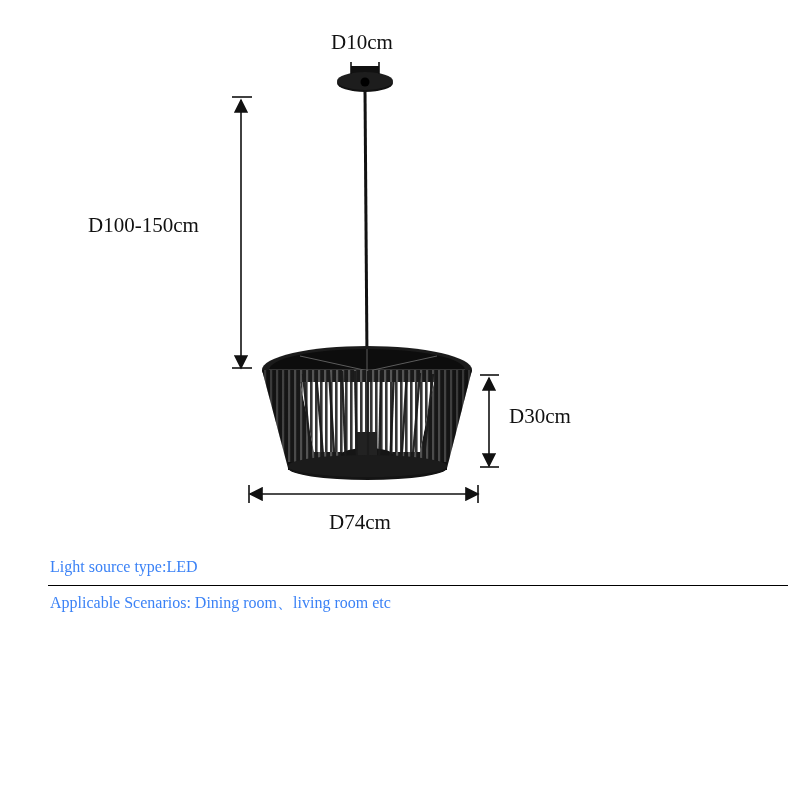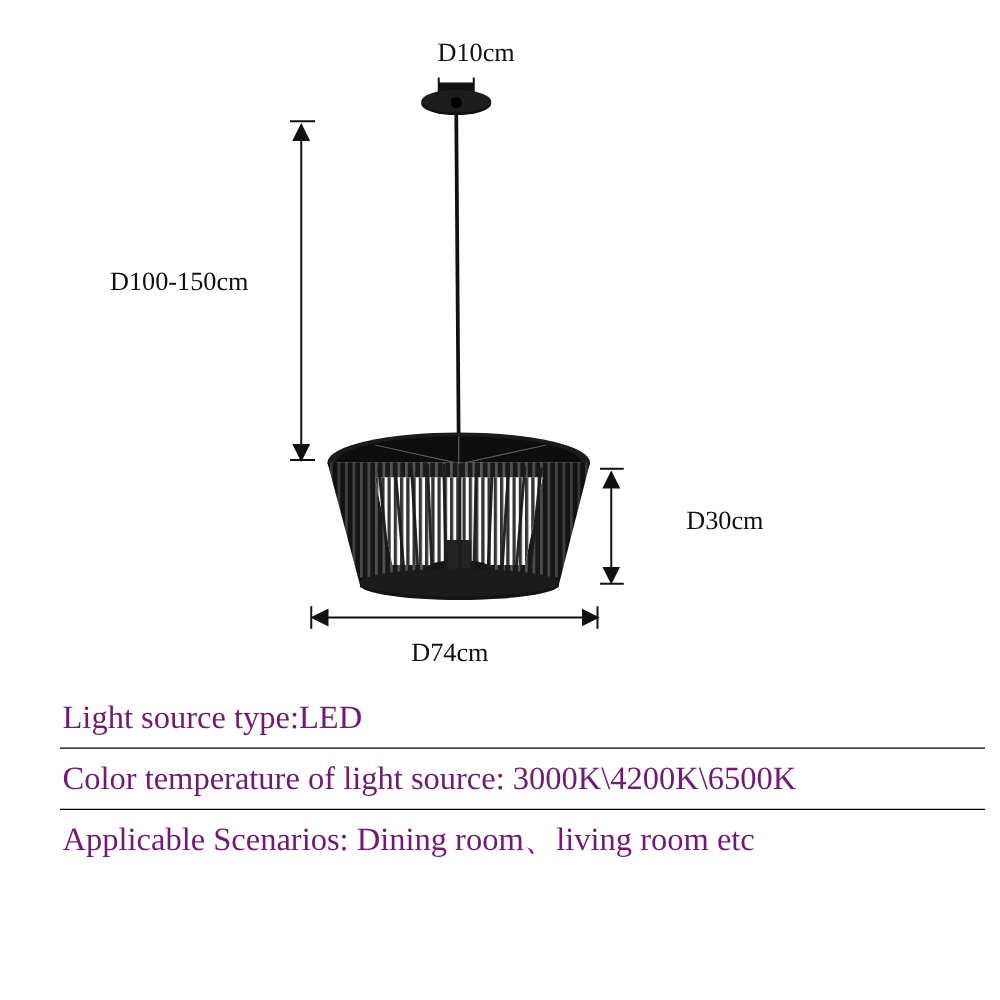--- a/index.html
+++ b/index.html
@@ -25,37 +25,37 @@
   }
 
   .dim-label {
     position: absolute;
     font-family: "Liberation Serif", serif;
     font-size: 21px;
     color: #111111;
     white-space: nowrap;
   }
 
-  #label-top      { left: 350px; top: 30px; }
+  #label-top      { left: 331px; top: 30px; }
   #label-drop     { left: 88px;  top: 213px; }
-  #label-height   { left: 509px; top: 404px; margin-left: 40px; }
+  #label-height   { left: 509px; top: 404px; }
   #label-diameter { left: 329px; top: 510px; text-align: center; }
 
   #spec-table {
     position: absolute;
     left: 48px;
     top: 550px;
     width: 740px;
   }
   .spec-row {
     border-bottom: 1px solid #000000;
     padding: 6px 2px 7px 2px;
-    font-size: 26px;
+    font-size: 16px;
     line-height: 1.35;
-    color: #701a75;
+    color: #3b82f6;
     white-space: nowrap;
   }
   .spec-row:first-child {
     border-top: none;
   }
   .spec-row:last-child {
     border-bottom: none;
   }
 </style>
 </head>
@@ -174,15 +174,14 @@
 
   <span class="dim-label" id="label-drop">D100-150cm</span>
 
   <span class="dim-label" id="label-height">D30cm</span>
 
   <span class="dim-label" id="label-diameter">D74cm</span>
 </div>
 
 <div id="spec-table">
   <div class="spec-row">Light source type:LED</div>
-  <div class="spec-row">Color temperature of light source: 3000K\4200K\6500K</div>
   <div class="spec-row">Applicable Scenarios: Dining room、living room etc</div>
 </div>
 
 </body></html>

